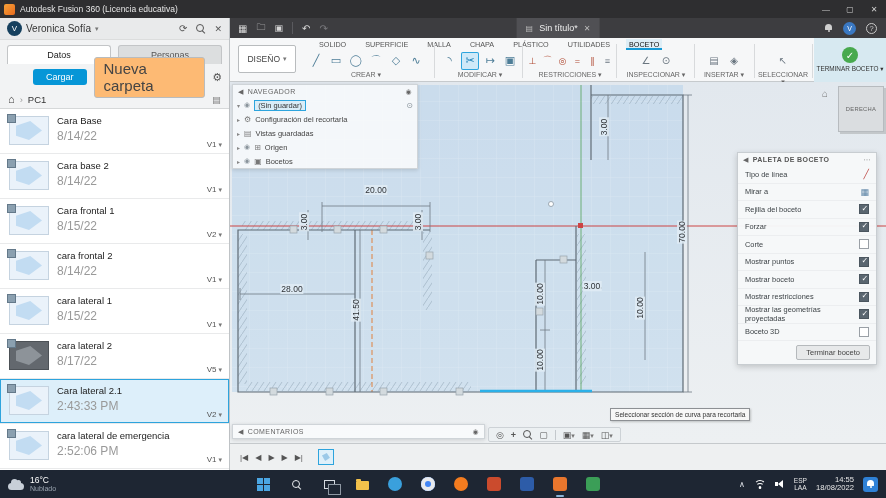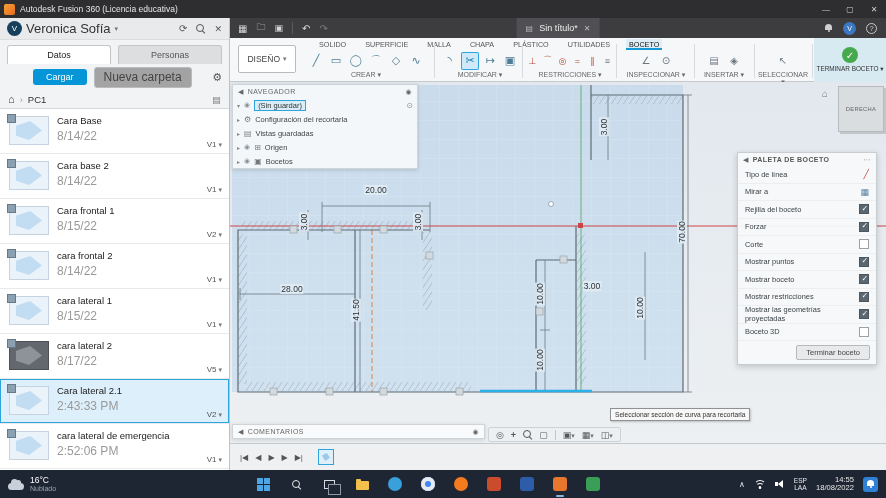--- a/index.html
+++ b/index.html
@@ -8,29 +8,29 @@
 .abs{position:absolute}
 
 .titlebar{position:absolute;left:0;top:0;width:886px;height:18px;background:#2e2e30;display:flex;align-items:center;color:#e6e6e6;font-size:8.5px}
 .fusion-logo{width:11px;height:11px;margin:0 5px 0 4px;border-radius:2px;background:linear-gradient(135deg,#f7a239,#e86a1c)}
 .win-controls{margin-left:auto;display:flex}
 .win-btn{width:24px;height:18px;display:flex;align-items:center;justify-content:center;color:#cfcfcf;font-size:8px}
 
 .data-panel{position:absolute;left:0;top:18px;width:230px;height:452px;background:#f2f3f4;border-right:1px solid #bfc3c6}
 .user-row{height:22px;background:#e9eaeb;display:flex;align-items:center;padding:0 7px;gap:4px;border-bottom:1px solid #dcdddd}
 .avatar{width:15px;height:15px;border-radius:50%;background:#16405e;color:#fff;font-size:8px;display:flex;align-items:center;justify-content:center}
-.user-name{font-size:13px;color:#333}
+.user-name{font-size:10px;color:#333}
 .caret{font-size:7px;color:#777}
 .hdr-ic{margin-left:auto;display:flex;gap:9px;align-items:center;color:#5a5a5a}
 .tabs-row{display:flex;gap:7px;padding:5px 7px 0;height:24px}
 .dp-tab{flex:1;text-align:center;font-size:9px;padding:4px 0 3px;border:1px solid #c3c5c7;border-bottom:none;border-radius:3px 3px 0 0;background:#dcdedf;color:#555}
 .dp-tab.active{background:#fff;color:#222}
 .actions-row{display:flex;align-items:center;gap:7px;padding:4px 7px;height:26px;background:#f2f3f4}
 .btn-cargar{background:#0696d7;color:#fff;font-size:9px;padding:3px 13px;border-radius:3px;margin-left:26px}
-.btn-nueva{background:#a3a3a3;border:1px solid #b9bcbe;color:#444;font-size:12px;padding:2.5px 9px;border-radius:3px}
+.btn-nueva{background:#fdba74;border:1px solid #b9bcbe;color:#444;font-size:15px;padding:2.5px 9px;border-radius:3px}
 .breadcrumb-row{display:flex;align-items:center;gap:5px;padding:2px 8px;height:18px;font-size:9.5px;color:#333}
 .dp-list{position:absolute;left:0;top:90px;width:229px;height:362px;background:#fff;border-top:1px solid #d6d8d9}
 .dp-item{position:relative;height:45px;border-bottom:1px solid #e9eaeb;background:#fff}
 .dp-item.selected{background:#ddeffa;box-shadow:inset 0 0 0 1px #2da4dd}
 .thumb{position:absolute;left:9px;top:7px;width:40px;height:29px;background:#eaf2fa;border:1px solid #c5d3e0}
 .poly{position:absolute;left:6px;top:4px;right:6px;bottom:4px;background:#c2dcf2;clip-path:polygon(0 25%,55% 0,100% 50%,50% 100%,0 78%)}
 .dp-item:nth-child(6) .thumb{background:#63686e;border-color:#4c5156}
 .dp-item:nth-child(6) .poly{background:#8d9399}
 .cube{position:absolute;left:-3px;top:-3px;width:9px;height:9px;background:#8ba0b0;border:1px solid #64798a}
 .dp-name{position:absolute;left:57px;top:6px;font-size:9.5px;color:#222;white-space:nowrap}

